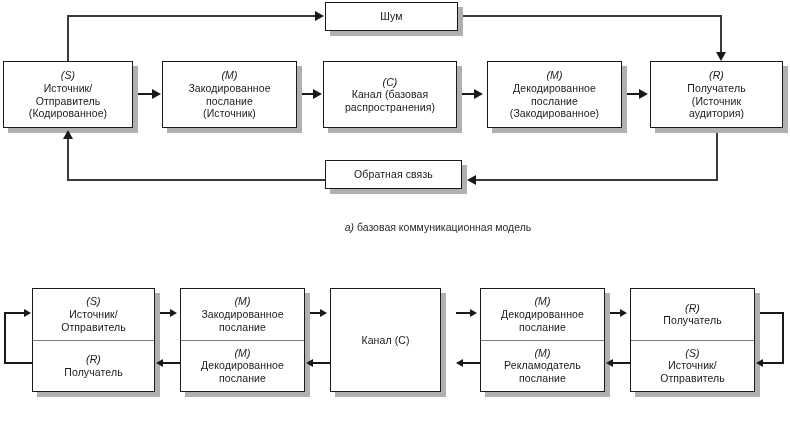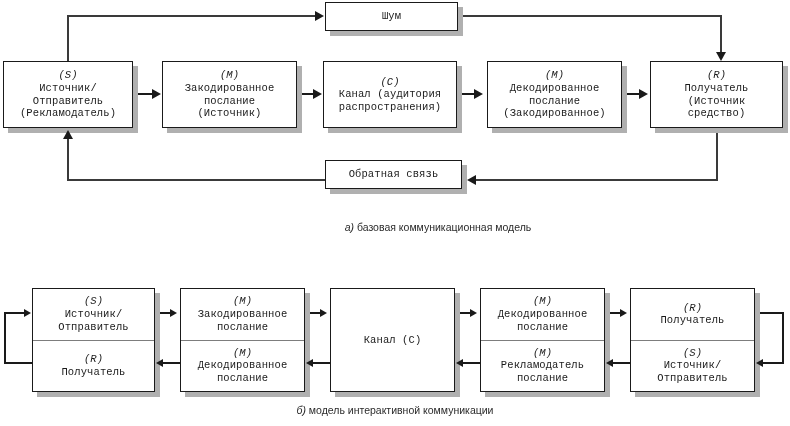--- a/index.html
+++ b/index.html
@@ -30,21 +30,21 @@
     display: flex;
     flex-direction: column;
     align-items: center;
     justify-content: center;
     text-align: center;
     font-size: 10.5px;
     line-height: 12.6px;
     letter-spacing: 0.01em;
     z-index: 3;
   }
-  .box .ln { display: block; white-space: nowrap; font-family: Liberation Mono, monospace; }
+  .box .ln { display: block; white-space: nowrap; }
   .tag { font-style: italic; }
 
   
   .box.split {
     flex-direction: column;
     justify-content: flex-start;
     padding: 0;
   }
   .box.split .half {
     flex: 1 1 0;
@@ -132,60 +132,60 @@
   </div>
 
   <div class="hline thin" style="left:458px; top:15px; width:264px;"></div>
   <div class="vline thin" style="left:720px; top:15px; height:40px;"></div>
   <div class="arrow down" style="left:716px; top:52px;"></div>
 
   <div class="box" style="left:3px; top:61px; width:130px; height:67px;">
     <span class="ln tag">(S)</span>
     <span class="ln">Источник/</span>
     <span class="ln">Отправитель</span>
-    <span class="ln">(Рекламодатель)</span>
+    <span class="ln">(Кодированное)</span>
   </div>
 
   <div class="hline" style="left:134px; top:93px; width:21px;"></div>
   <div class="arrow right" style="left:152px; top:89px;"></div>
 
   <div class="box" style="left:162px; top:61px; width:135px; height:67px;">
     <span class="ln tag">(M)</span>
     <span class="ln">Закодированное</span>
     <span class="ln">послание</span>
     <span class="ln">(Источник)</span>
   </div>
 
   <div class="hline" style="left:298px; top:93px; width:18px;"></div>
   <div class="arrow right" style="left:313px; top:89px;"></div>
 
   <div class="box" style="left:323px; top:61px; width:134px; height:67px;">
     <span class="ln tag">(C)</span>
-    <span class="ln">Канал (аудитория</span>
+    <span class="ln">Канал (базовая</span>
     <span class="ln">распространения)</span>
   </div>
 
   <div class="hline" style="left:458px; top:93px; width:18px;"></div>
   <div class="arrow right" style="left:474px; top:89px;"></div>
 
   <div class="box" style="left:487px; top:61px; width:135px; height:67px;">
     <span class="ln tag">(M)</span>
     <span class="ln">Декодированное</span>
     <span class="ln">послание</span>
     <span class="ln">(Закодированное)</span>
   </div>
 
   <div class="hline" style="left:623px; top:93px; width:18px;"></div>
   <div class="arrow right" style="left:639px; top:89px;"></div>
 
   <div class="box" style="left:650px; top:61px; width:133px; height:67px;">
     <span class="ln tag">(R)</span>
     <span class="ln">Получатель</span>
     <span class="ln">(Источник</span>
-    <span class="ln">средство)</span>
+    <span class="ln">аудитория)</span>
   </div>
 
   <div class="vline thin" style="left:716px; top:129px; height:52px;"></div>
   <div class="hline thin" style="left:476px; top:179px; width:242px;"></div>
   <div class="arrow left" style="left:467px; top:175px;"></div>
 
   <div class="box" style="left:325px; top:160px; width:137px; height:29px;">
     <span class="ln">Обратная связь</span>
   </div>
 
@@ -231,21 +231,21 @@
       <span class="ln">Декодированное</span>
       <span class="ln">послание</span>
     </div>
   </div>
 
   <div class="hline" style="left:306px; top:312px; width:16px;"></div>
   <div class="arrow small right" style="left:320px; top:309px;"></div>
   <div class="hline" style="left:312px; top:362px; width:18px;"></div>
   <div class="arrow small left" style="left:306px; top:359px;"></div>
 
-  <div class="box" style="left:330px; top:288px; width:125px; height:104px;text-align:center;">
+  <div class="box" style="left:330px; top:288px; width:111px; height:104px;text-align:center;">
     <span class="ln">Канал (C)</span>
   </div>
 
   <div class="hline" style="left:456px; top:312px; width:16px;"></div>
   <div class="arrow small right" style="left:470px; top:309px;"></div>
   <div class="hline" style="left:462px; top:362px; width:18px;"></div>
   <div class="arrow small left" style="left:456px; top:359px;"></div>
 
   <div class="box split" style="left:480px; top:288px; width:125px; height:104px;">
     <div class="half top">
@@ -275,17 +275,14 @@
       <span class="ln">Источник/</span>
       <span class="ln">Отправитель</span>
     </div>
   </div>
 
   <div class="hline" style="left:756px; top:312px; width:28px;"></div>
   <div class="vline" style="left:782px; top:312px; height:52px;"></div>
   <div class="hline" style="left:762px; top:362px; width:22px;"></div>
   <div class="arrow small left" style="left:756px; top:359px;"></div>
 
-  <div class="caption" style="top:404px;">
-    <span class="let">б)</span><span> модель интерактивной коммуникации</span>
-  </div>
 
 </div>
 
 </body></html>

